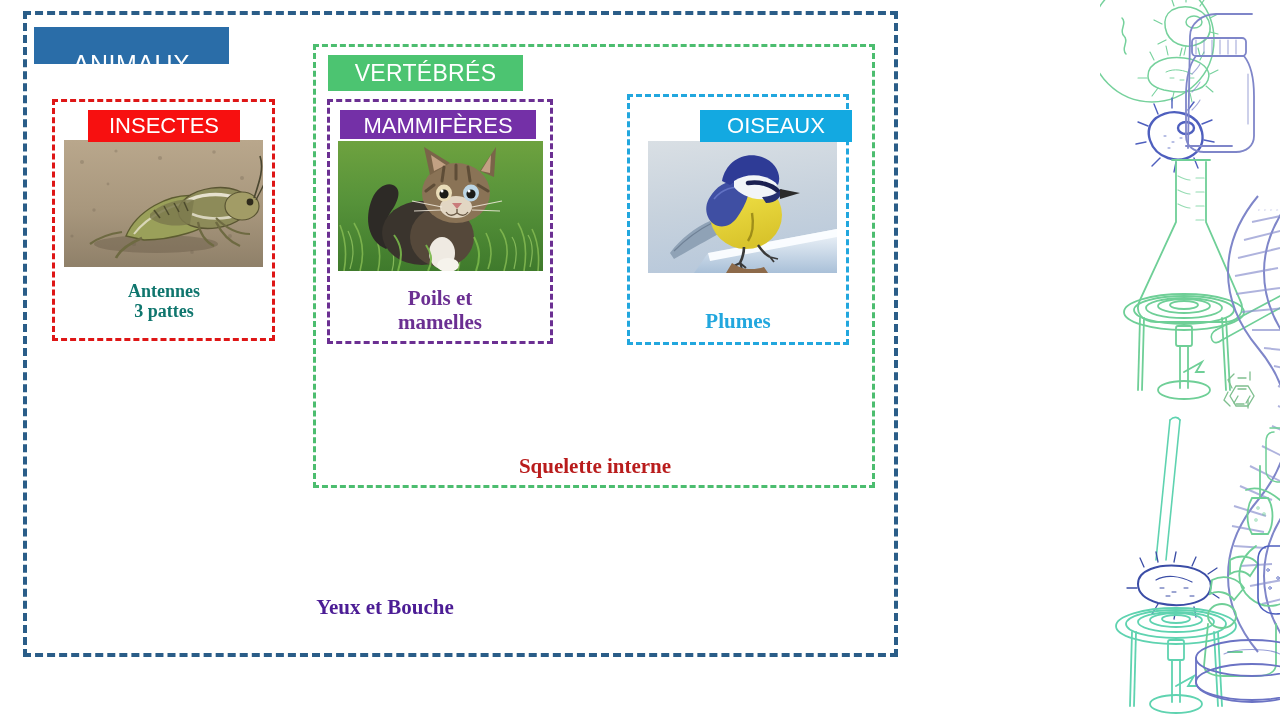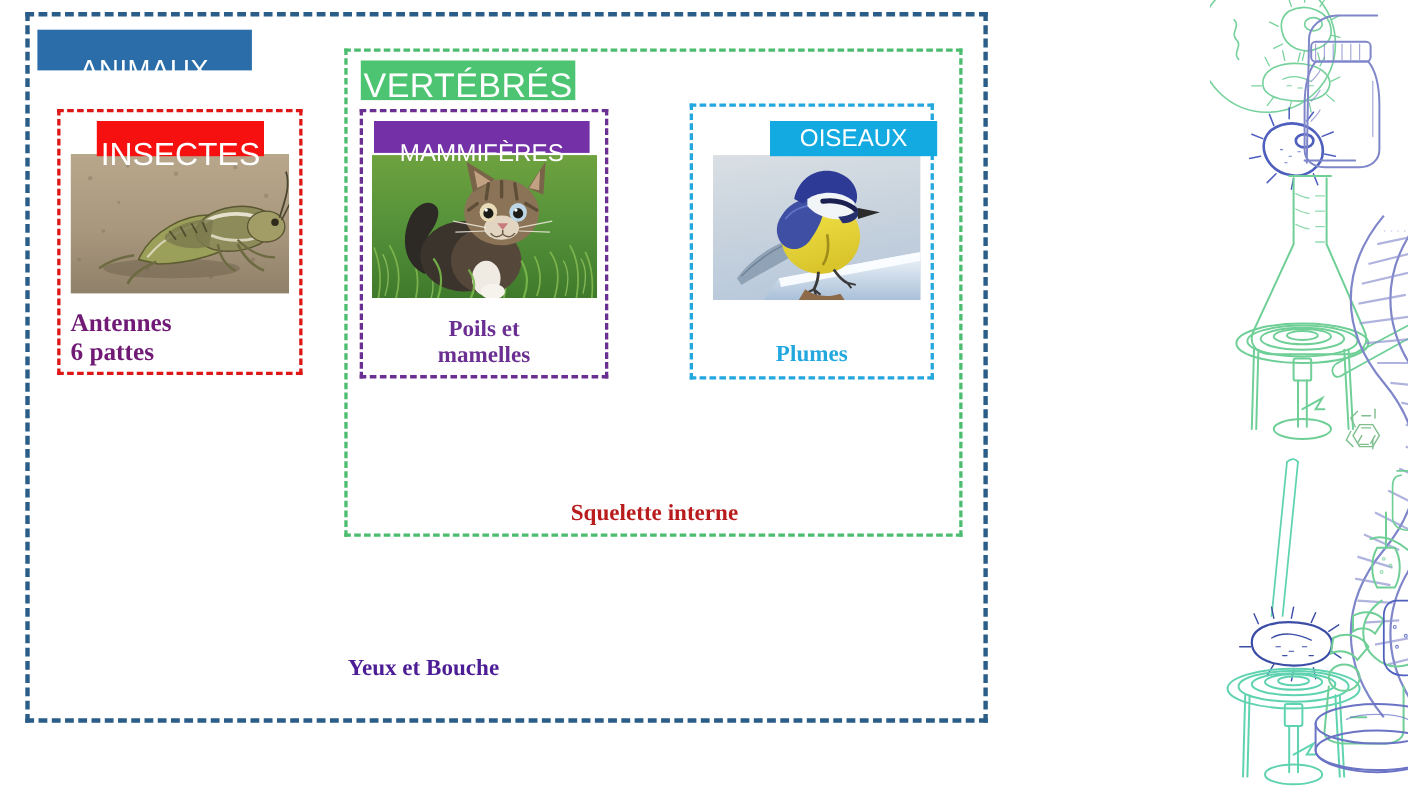--- a/index.html
+++ b/index.html
@@ -41,48 +41,48 @@
     font-family:"Liberation Sans", sans-serif;
     line-height:1.0; white-space:nowrap;
   }
   .chip-animaux{
     left:34px; top:27px; width:195px; height:37px;
     background:#2A6DA8; font-size:25px; padding-top:25px;
     letter-spacing:.5px;
   }
   .chip-vertebres{
     left:328px; top:55px; width:195px; height:36px;
-    background:#4CC471; font-size:31px; padding-top:7px;
+    background:#4CC471; font-size:23px; padding-top:7px;
     letter-spacing:.3px;
   }
   .chip-insectes{
     left:88px; top:110px; width:152px; height:32px;
-    background:#F71010; font-size:29px; padding-top:17px;
+    background:#F71010; font-size:22px; padding-top:5px;
   }
   .chip-mammiferes{
     left:340px; top:110px; width:196px; height:29px;
-    background:#7430A7; font-size:22px; padding-top:18px;
+    background:#7430A7; font-size:22px; padding-top:5px;
   }
   .chip-oiseaux{
     left:668px; top:110px; width:152px; height:32px;
     background:#13A9E1; font-size:22px; padding-top:5px;margin-left:32px;
   }
 
   
   .photo{ position:absolute; overflow:hidden; }
   .photo-insect{ left:64px; top:140px; width:199px; height:127px; }
   .photo-cat{   left:338px; top:141px; width:205px; height:130px; }
   .photo-bird{  left:648px; top:141px; width:189px; height:132px; }
 
   
   .cap{
     position:absolute; font-family:"Liberation Serif", serif;
     font-weight:bold; line-height:1.12;
   }
-  .cap-insectes{ left:64px; top:281px; color:#701a75; font-size:23px; text-align:left; width:200px; }
+  .cap-insectes{ left:64px; top:281px; color:#0f766e; font-size:18px; text-align:center; width:200px; }
   .cap-mammiferes{ left:333px; top:287px; color:#6B2F92; font-size:21px; text-align:center; width:214px; }
   .cap-oiseaux{ left:633px; top:310px; color:#22A7DE; font-size:21px; text-align:center; width:210px; }
   .cap-squelette{ left:370px; top:455px; color:#b91c1c; font-size:21px; text-align:center; width:450px; }
   .cap-yeux{ left:185px; top:596px; color:#4c1d95; font-size:21px; text-align:center; width:400px; }
 
   
   .doodles{
     position:absolute; right:0; top:0; width:180px; height:720px;
     pointer-events:none;
   }
@@ -290,21 +290,21 @@
   </div>
 
   <div class="chip chip-animaux">ANIMAUX</div>
   <div class="chip chip-vertebres">VERTÉBRÉS</div>
   <div class="chip chip-insectes">INSECTES</div>
   <div class="chip chip-mammiferes">MAMMIFÈRES</div>
   <div class="chip chip-oiseaux">OISEAUX</div>
 
   <div class="cap cap-insectes">
     <div>Antennes</div>
-    <div>6 pattes</div>
+    <div>3 pattes</div>
   </div>
   <div class="cap cap-mammiferes">
     <div>Poils et</div>
     <div>mamelles</div>
   </div>
   <div class="cap cap-oiseaux">
     <div>Plumes</div>
   </div>
 
   <div class="cap cap-squelette">Squelette interne</div>

